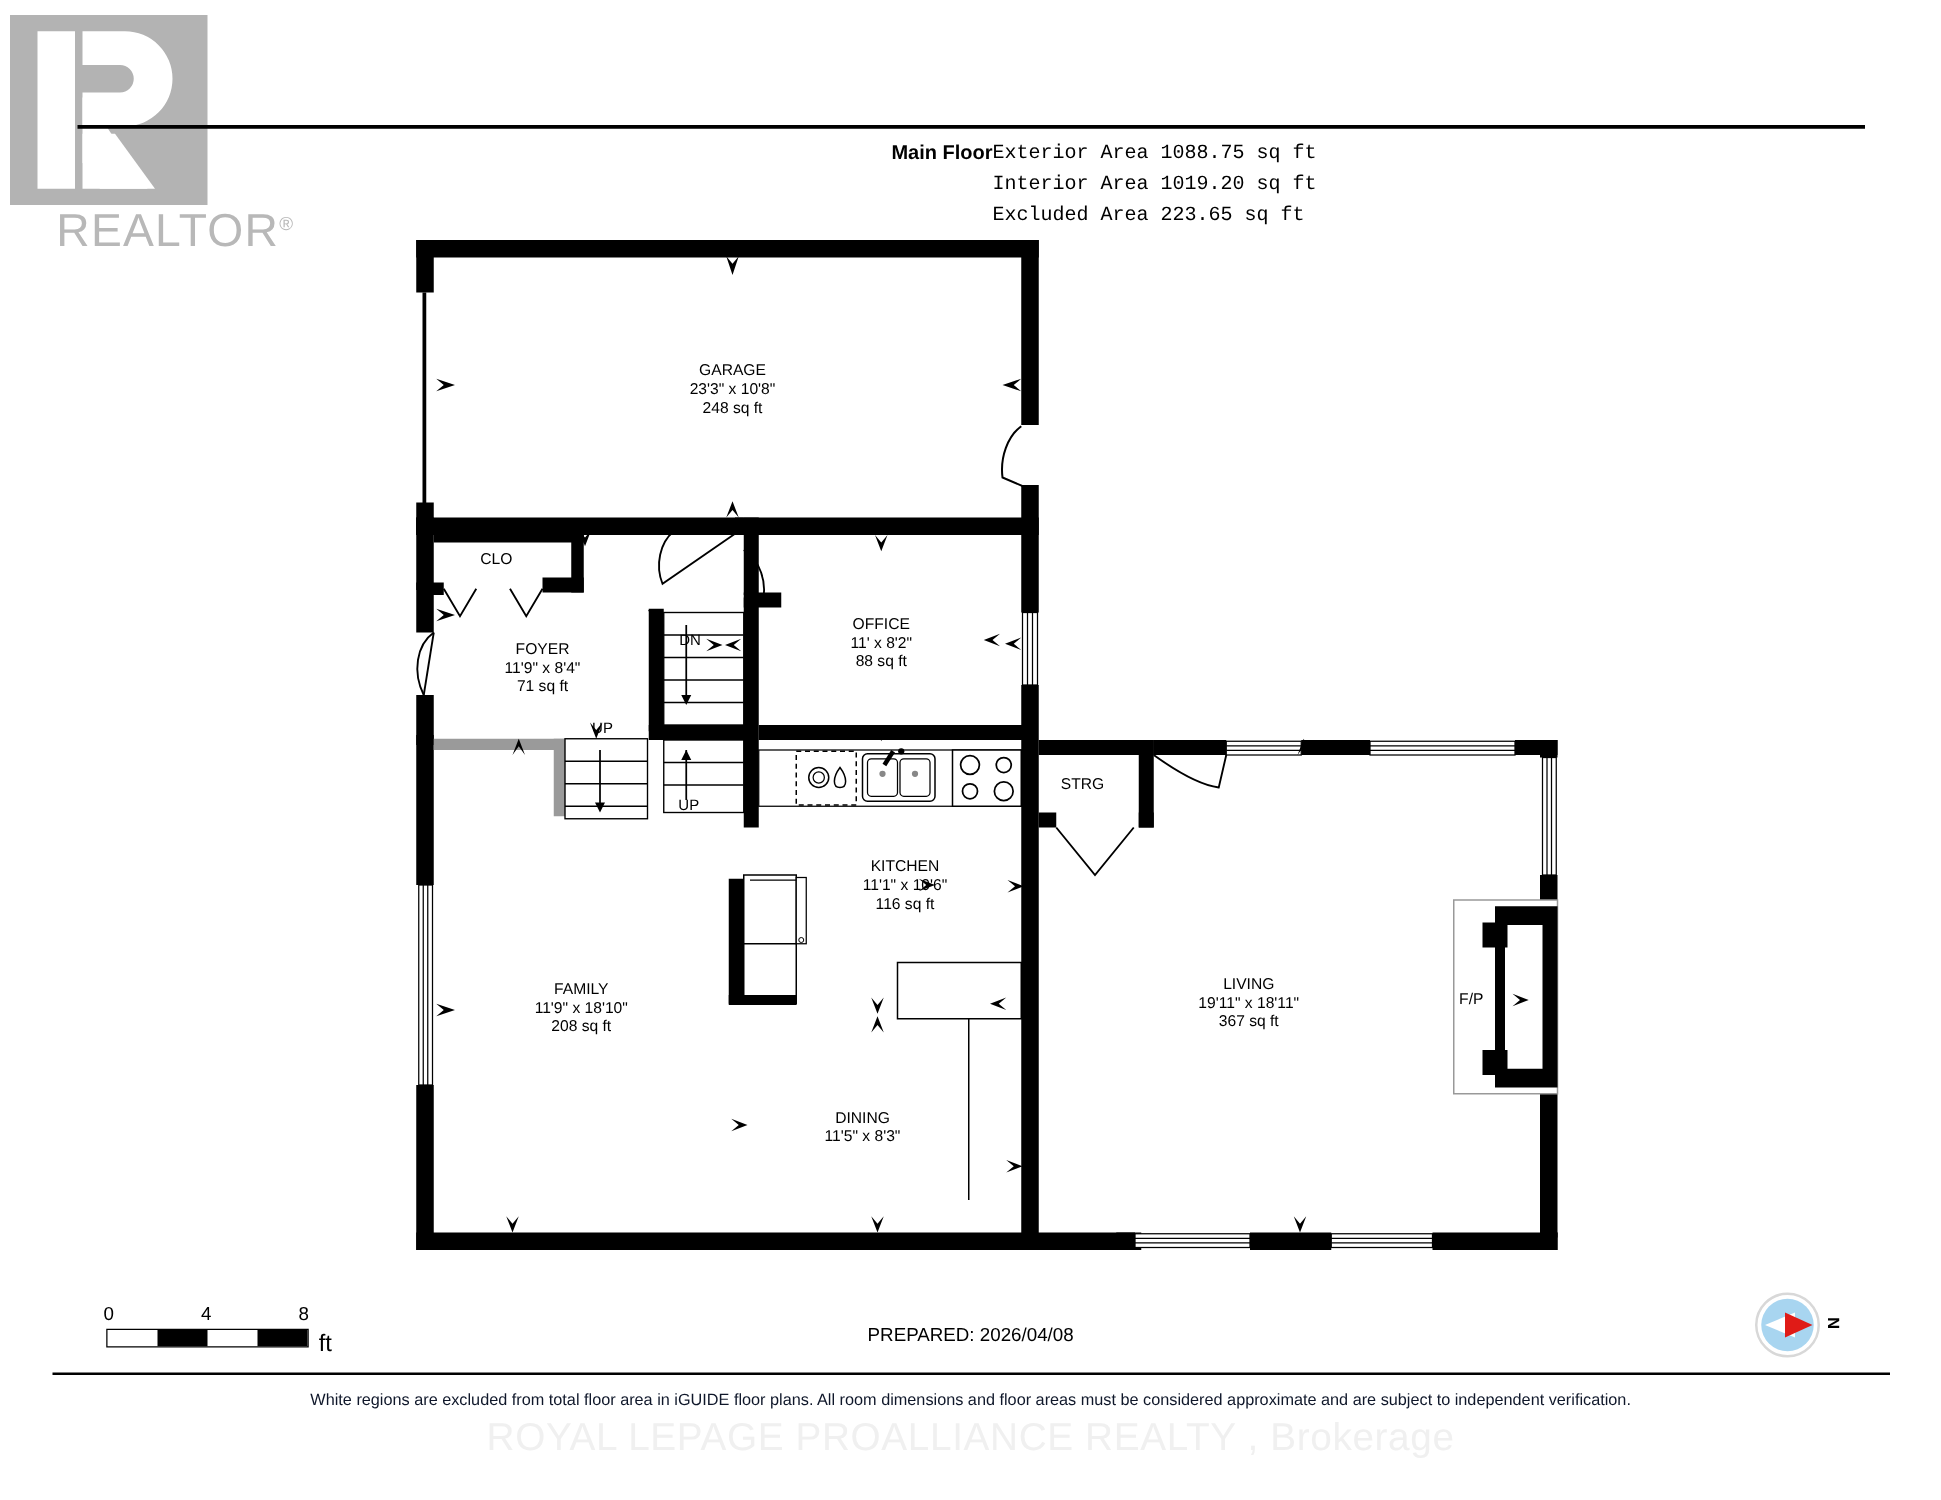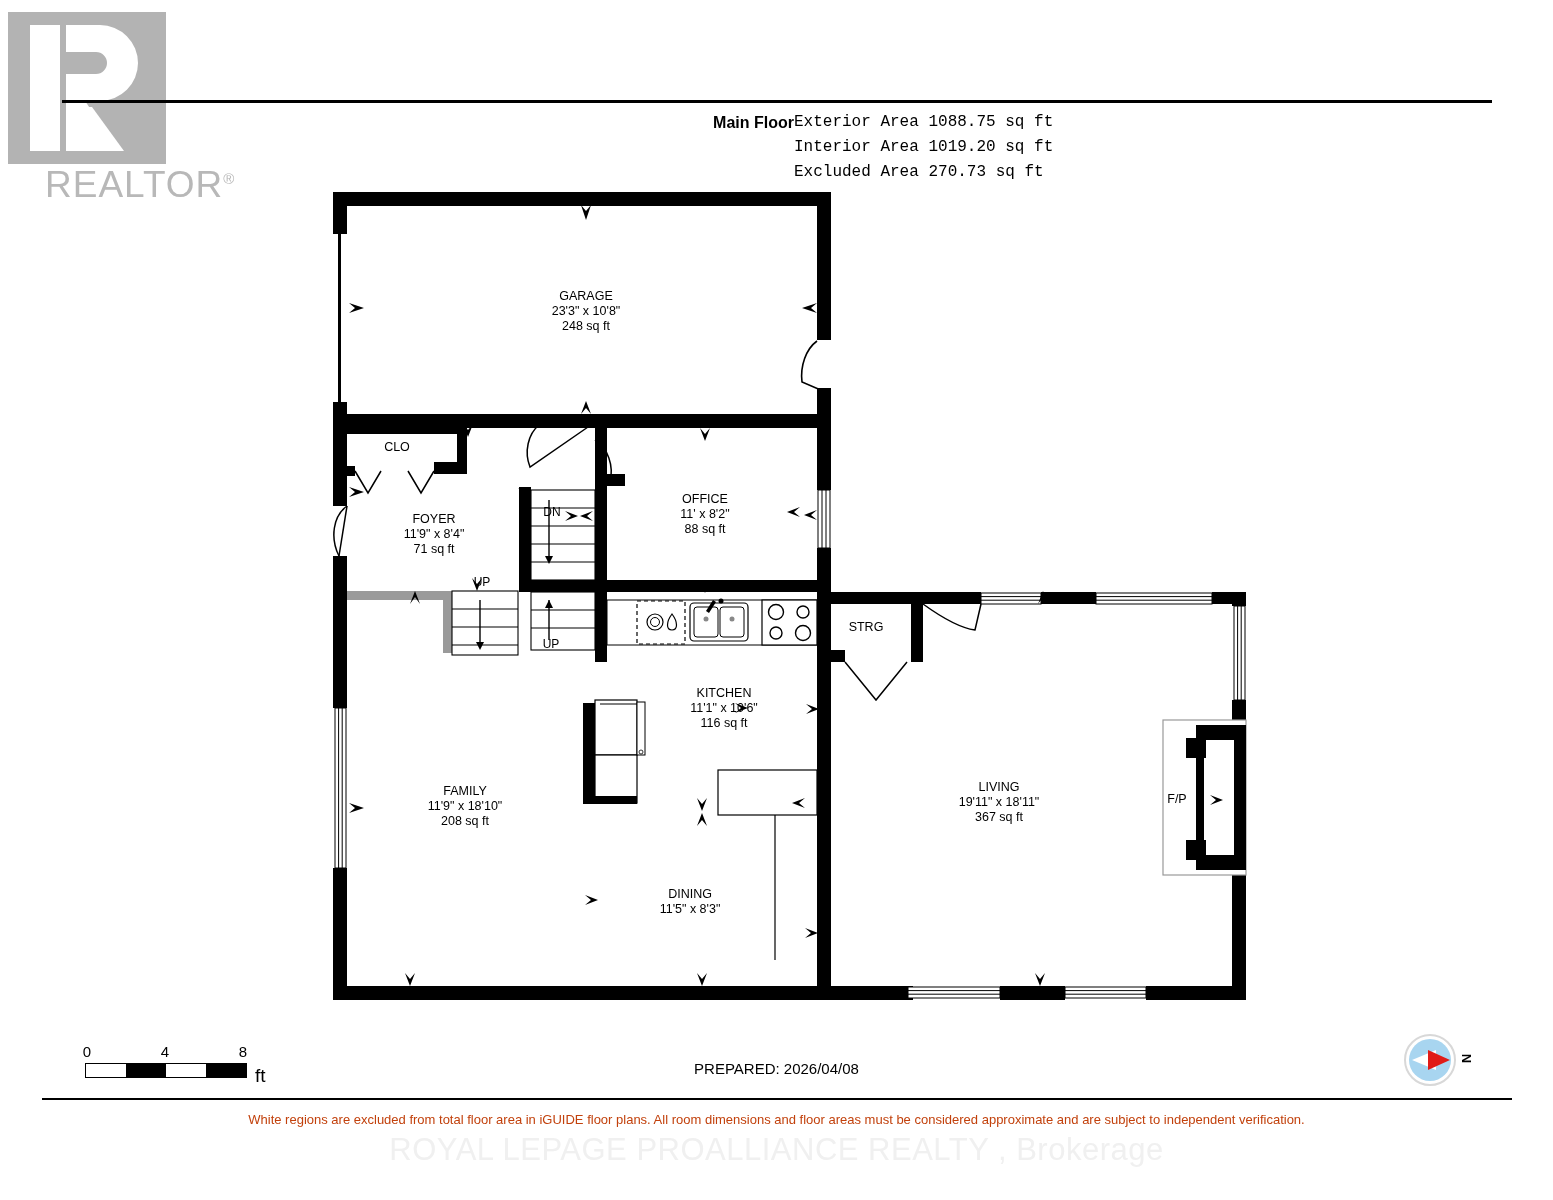--- a/index.html
+++ b/index.html
@@ -182,21 +182,21 @@
     height: 2px;
     background: #000;
   }
   .disclaimer {
     position: absolute;
     left: 0;
     top: 1112px;
     width: 1553px;
     text-align: center;
     font-size: 13px;
-    color: #c2410c;
+    color: #0f172a;
   }
   .watermark {
     position: absolute;
     left: 0;
     top: 1132px;
     width: 1553px;
     text-align: center;
     font-size: 31px;
     color: #f0f0f0;
     letter-spacing: 0.5px;
@@ -226,21 +226,21 @@
     <div class="meta-row">
       <div class="meta-label">Main Floor</div>
       <div class="meta-value">Exterior Area 1088.75 sq ft</div>
     </div>
     <div class="meta-row">
       <div class="meta-label"></div>
       <div class="meta-value">Interior Area 1019.20 sq ft</div>
     </div>
     <div class="meta-row">
       <div class="meta-label"></div>
-      <div class="meta-value">Excluded Area 270.73 sq ft</div>
+      <div class="meta-value">Excluded Area 223.65 sq ft</div>
     </div>
   </div>
 
   <svg id="plan" width="1553" height="1030" viewBox="0 0 1553 1030">
 
     <g fill="#000">
 
       <rect x="333" y="192" width="498" height="14"></rect>
 
       <rect x="333" y="192" width="14" height="42"></rect>

